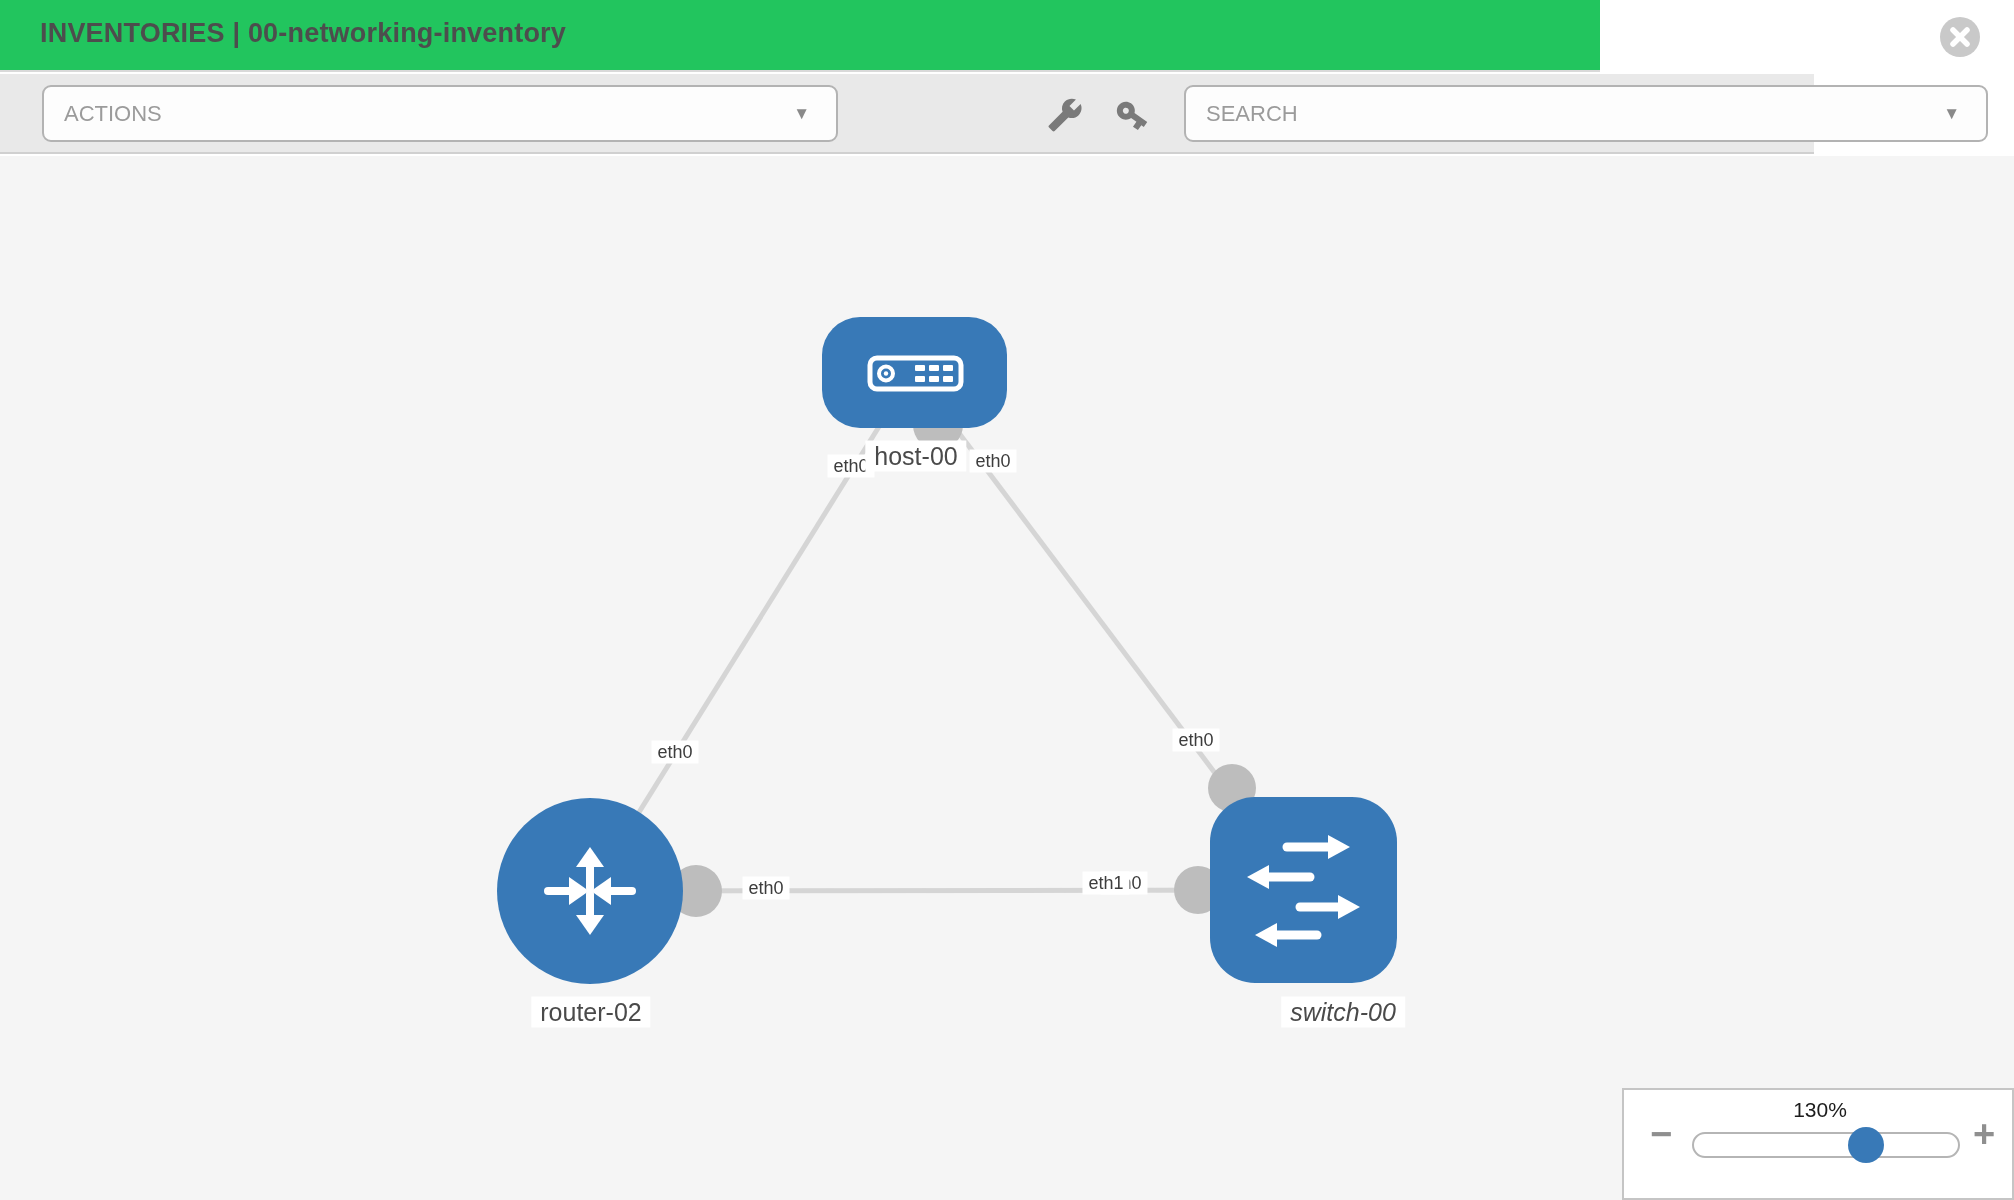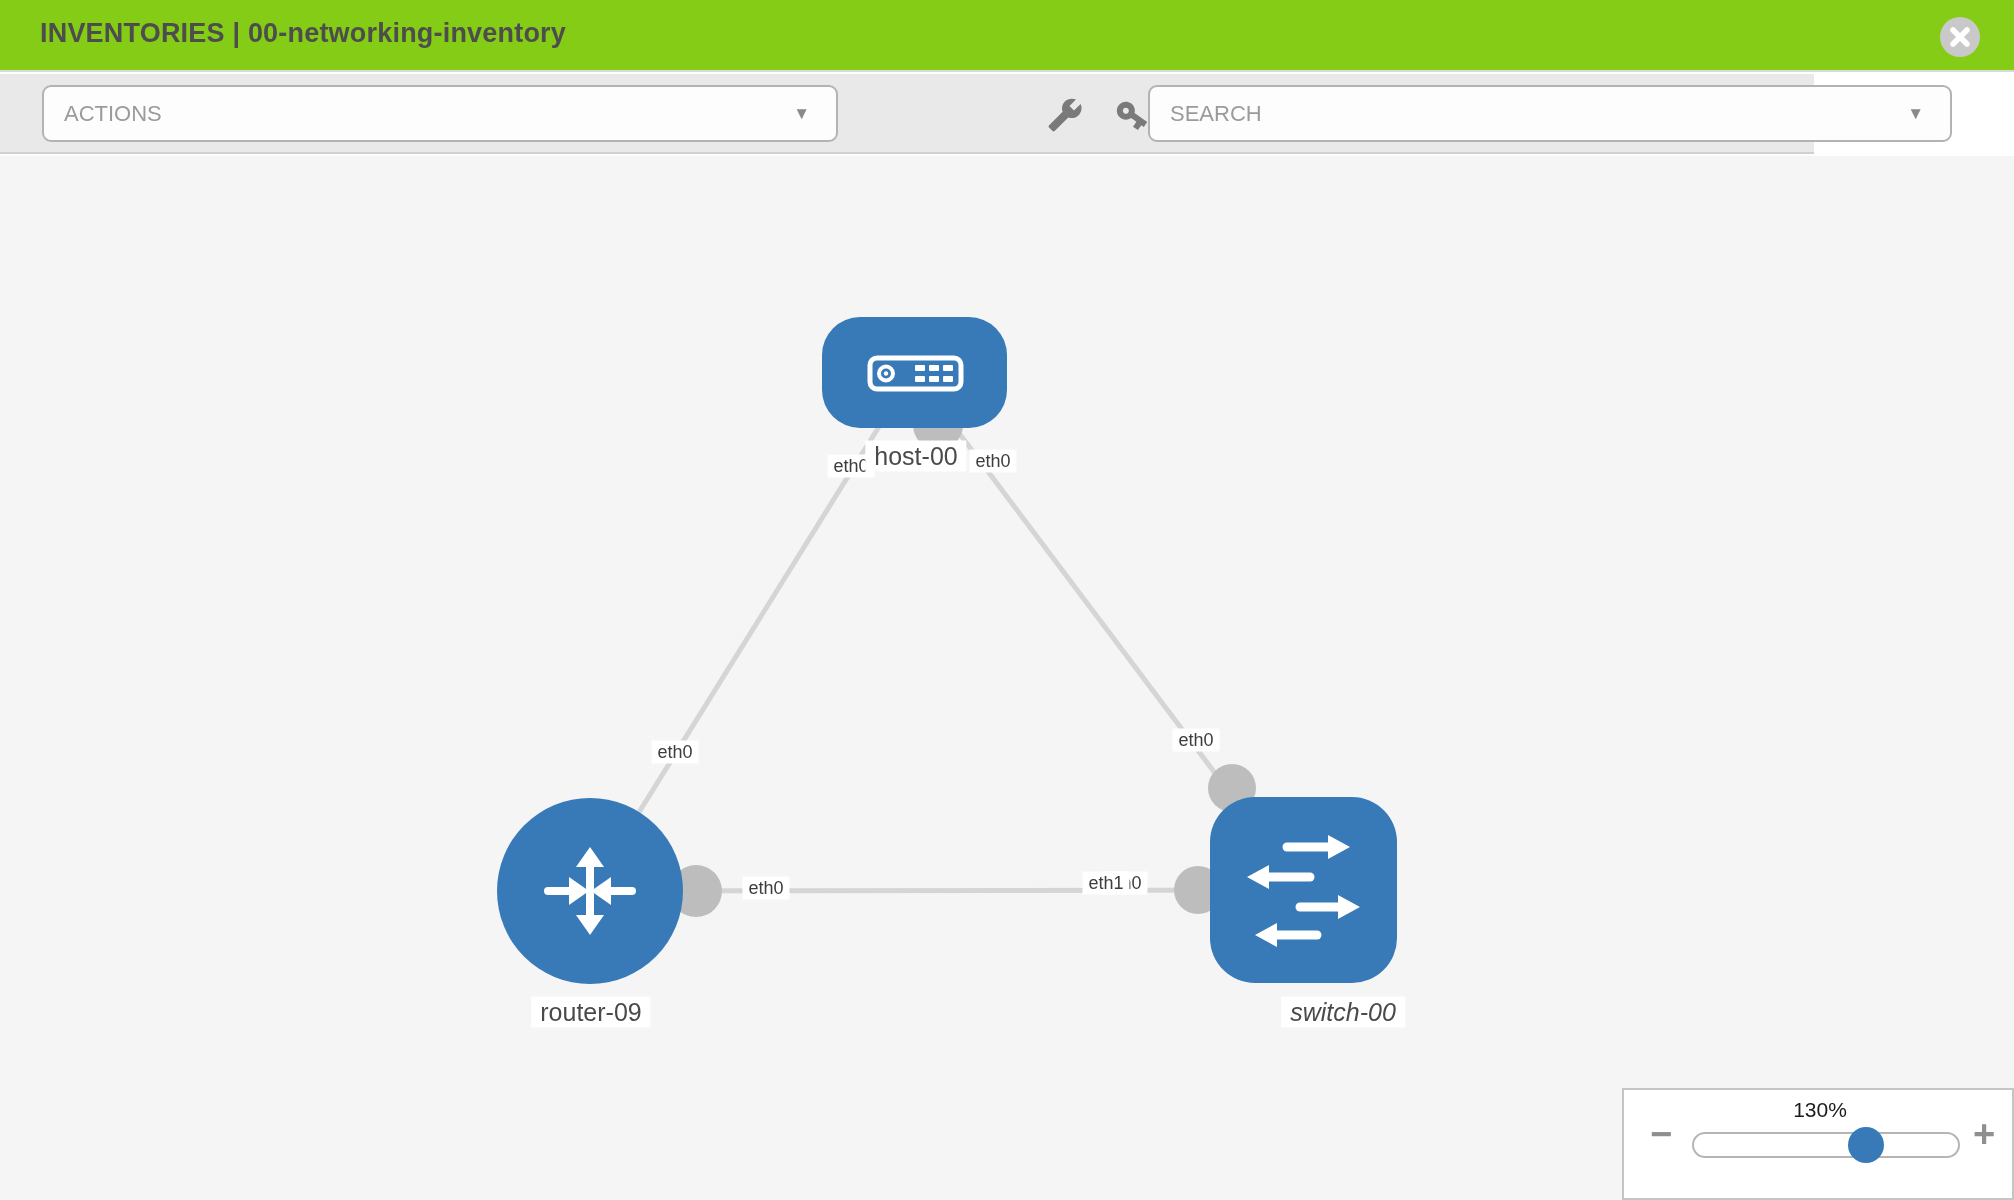--- a/index.html
+++ b/index.html
@@ -1,29 +1,29 @@
 <!DOCTYPE html>
 <html><head>
 <meta charset="utf-8">
 <style>
   * { margin:0; padding:0; box-sizing:border-box; }
   body { font-family:"Liberation Sans", sans-serif; background:#fff; }
   .screen { position:relative; width:2014px; height:1200px; overflow:hidden; background:#fff; }
 
   
-  .header { position:absolute; left:0; top:0; width:2014px; height:72px; background:#84cc16; border-bottom:2px solid #d9d9d9; }
+  .header { position:absolute; left:0; top:0; width:1600px; height:72px; background:#22c55e; border-bottom:2px solid #d9d9d9; }
   .header-title { position:absolute; left:40px; top:18px; font-size:27px; font-weight:700; color:#4d4d4d; letter-spacing:0.2px; }
   .close-btn { position:absolute; left:1940px; top:17px; width:40px; height:40px; border-radius:50%; background:#c9c9c9; cursor:pointer; }
   .close-btn svg { position:absolute; left:8px; top:8px; }
 
   
   .toolbar { position:absolute; left:0; top:74px; width:1814px; height:80px; background:#e9e9e9; border-bottom:2px solid #d0d0d0; }
   .dropdown { position:absolute; top:11px; height:57px; background:#fdfdfd; border:2px solid #b3b3b3; border-radius:9px; color:#9b9b9b; font-size:22px; line-height:53px; padding-left:20px; cursor:pointer; }
   .dd-actions { left:42px;  width:796px; }
-  .dd-search  { left:1148px; width:804px; }
+  .dd-search  { left:1184px; width:804px; }
   .dd-arrow { position:absolute; right:26px; top:0; font-size:17px; color:#8a8a8a; line-height:53px; }
   .tool-icon { position:absolute; top:23px; width:36px; height:36px; cursor:pointer; }
   .tool-wrench { left:1047px; }
   .tool-key { left:1114px; }
 
   
   .canvas { position:absolute; left:0; top:156px; width:2014px; height:1044px; background:#f5f5f5; }
   .topo-svg { position:absolute; left:0; top:0; }
   .link-line { stroke:#d5d5d5; stroke-width:5; }
   .endpoint { fill:#bdbdbd; }
@@ -146,21 +146,21 @@
 
   <div class="chip if-label" style="left:851px; top:466px;">eth0</div>
   <div class="chip if-label" style="left:675px; top:752px;">eth0</div>
   <div class="chip if-label" style="left:993px; top:461px;">eth0</div>
   <div class="chip if-label" style="left:1196px; top:740px;">eth0</div>
   <div class="chip if-label" style="left:766px; top:888px;">eth0</div>
   <div class="chip if-label" style="left:1124px; top:883px;">eth0</div>
   <div class="chip if-label" style="left:1106px; top:883px;">eth1</div>
 
   <div class="chip node-label" style="left:916px; top:456px;">host-00</div>
-  <div class="chip node-label" style="left:591px; top:1012px;">router-09</div>
+  <div class="chip node-label" style="left:591px; top:1012px;">router-02</div>
   <div class="chip node-label" style="left:1343px; top:1012px;font-style:italic;">switch-00</div>
 
   <div class="zoom-panel">
     <div class="zoom-level">130%</div>
     <div class="zoom-minus">−</div>
     <div class="zoom-track">
       <div class="zoom-thumb"></div>
     </div>
     <div class="zoom-plus">+</div>
   </div>

